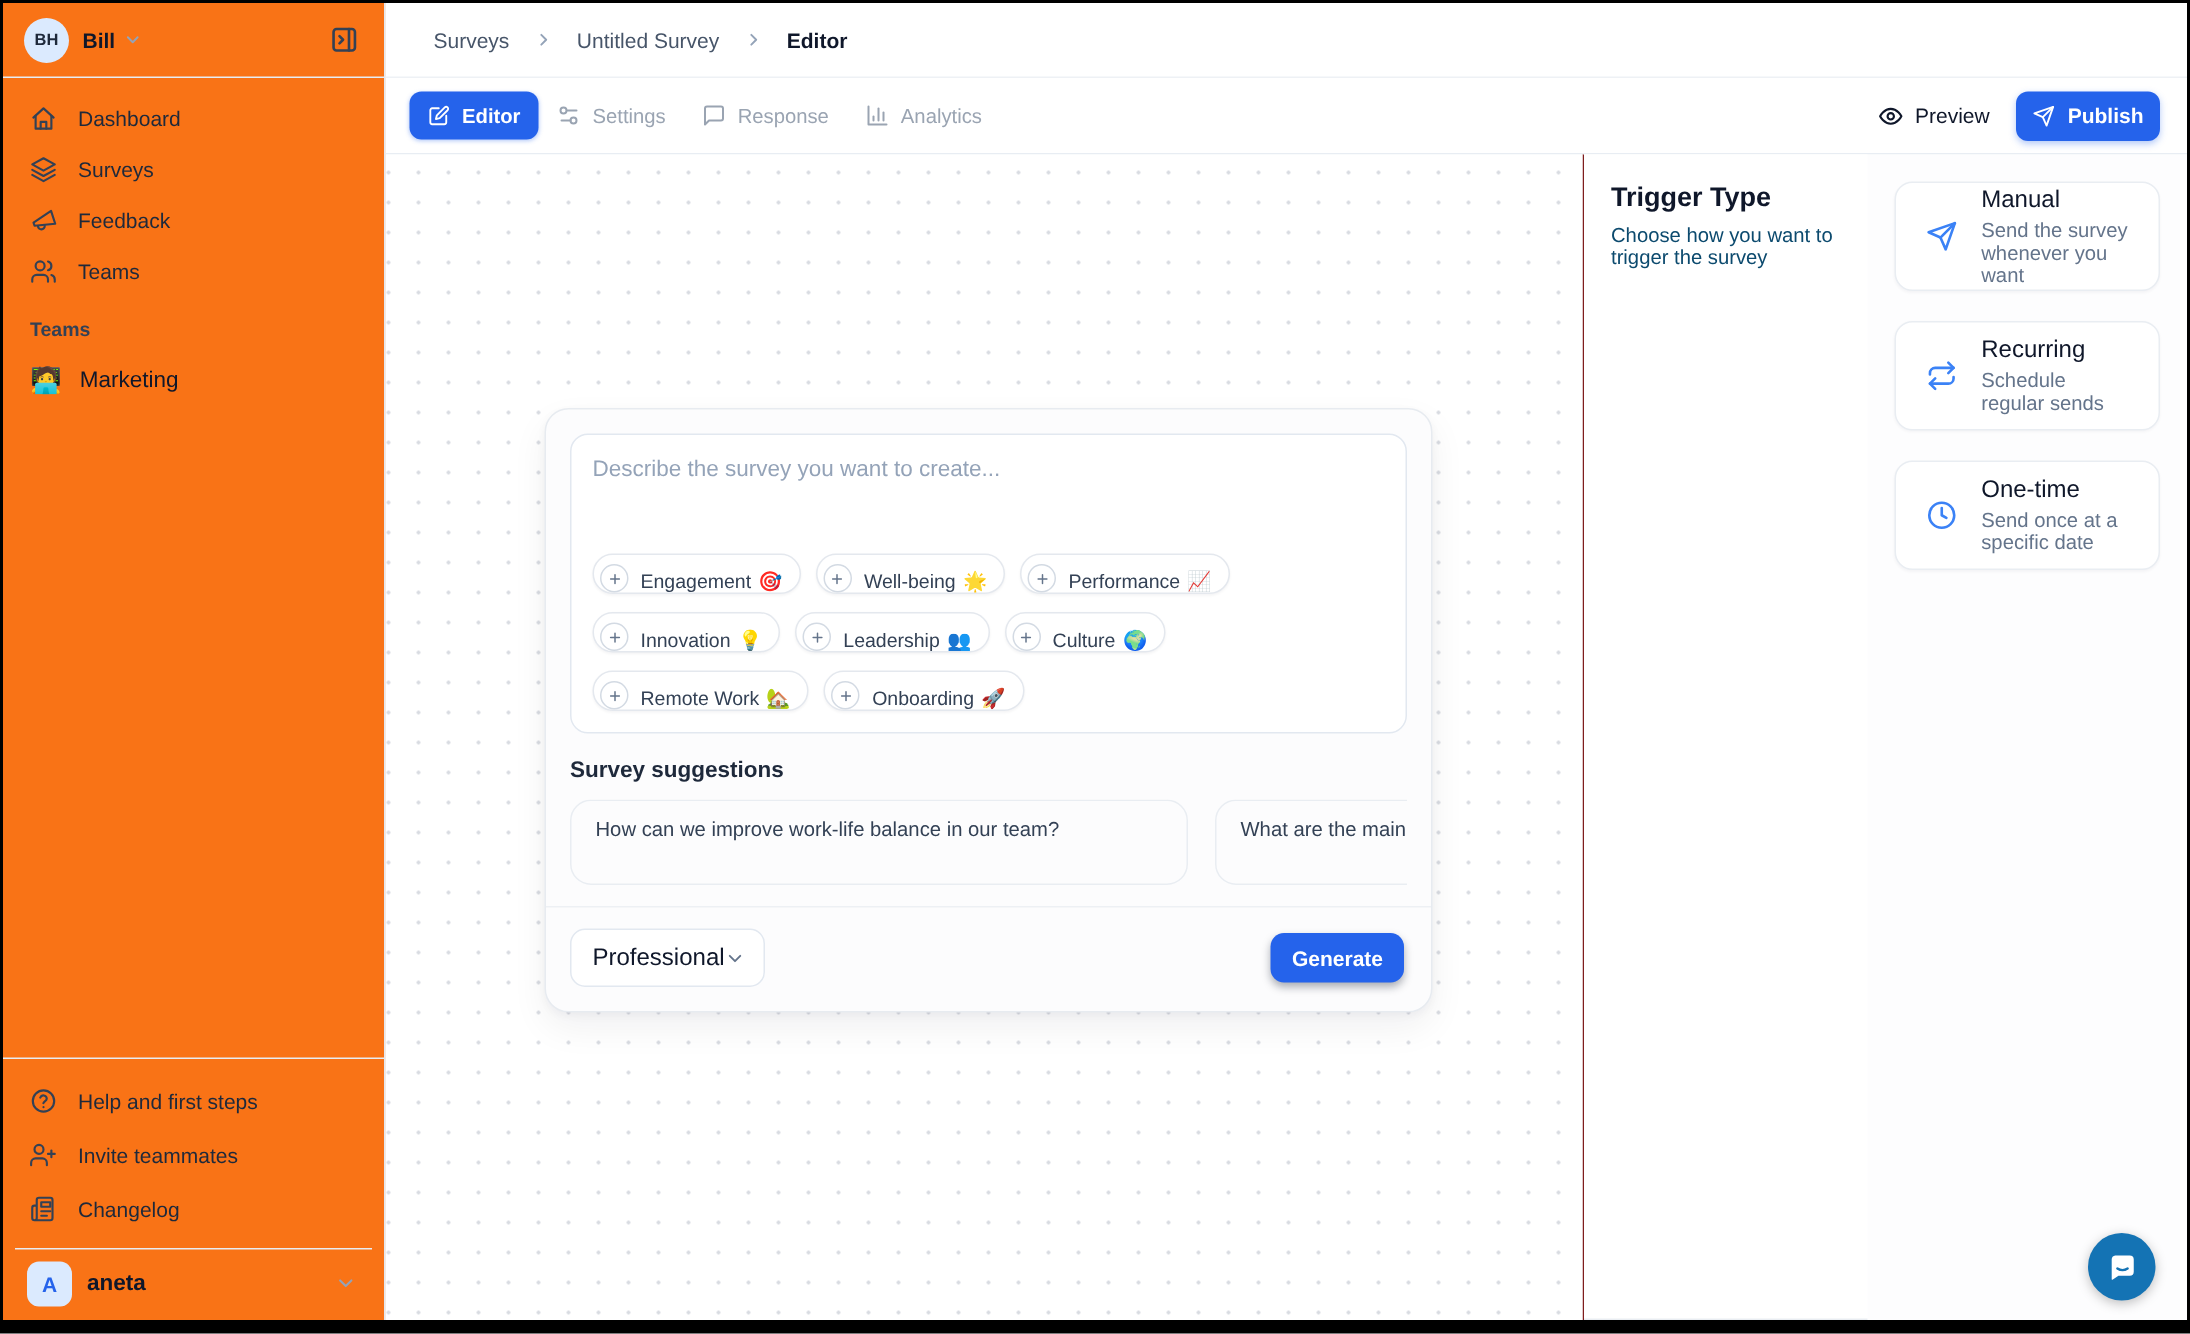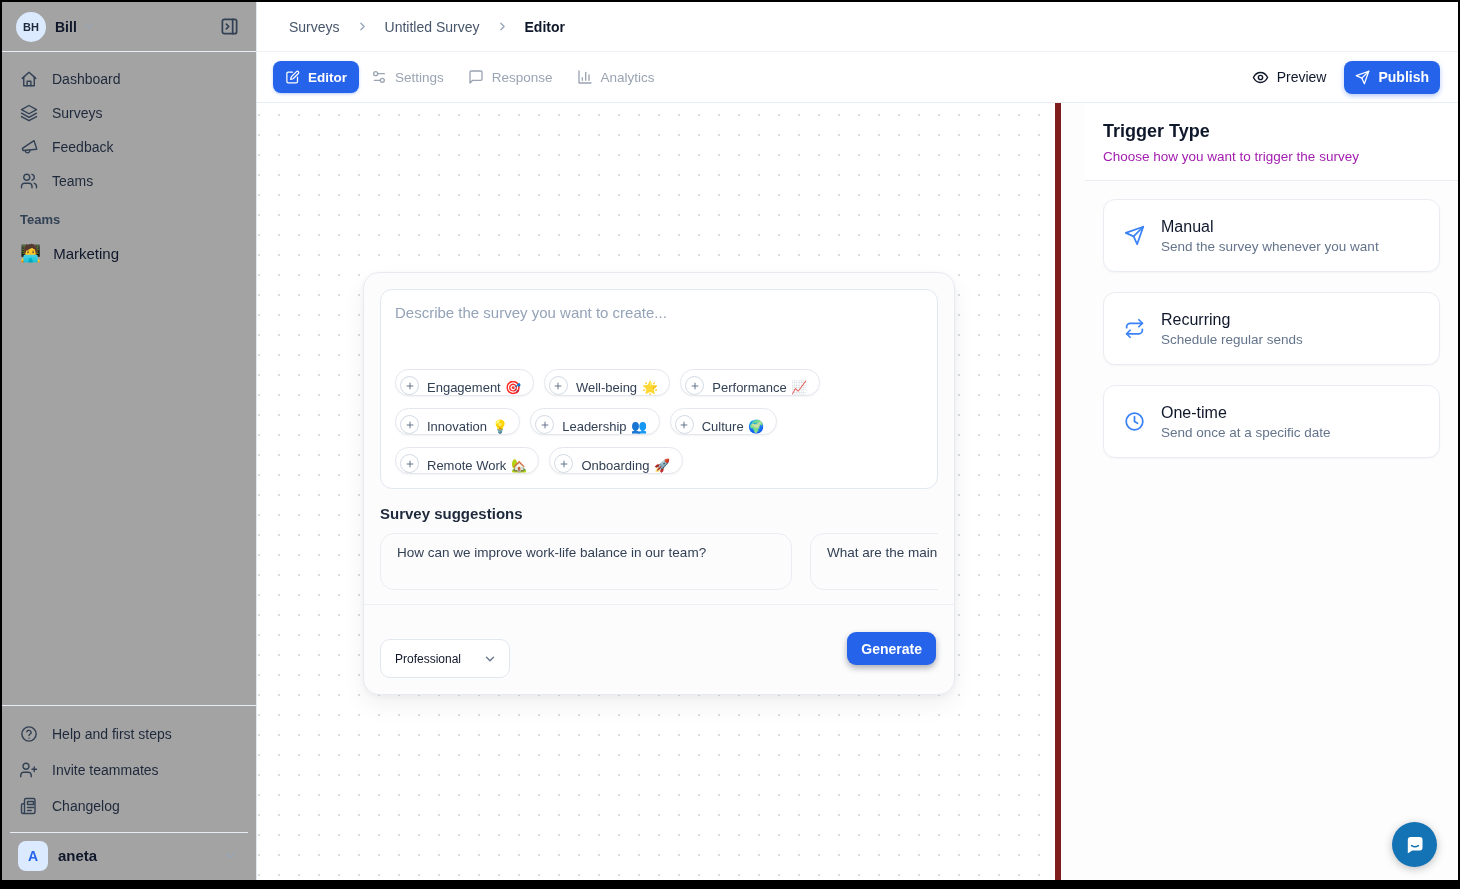--- a/index.html
+++ b/index.html
@@ -11,21 +11,21 @@
     overflow: hidden;
     color: #0f172a;
   }
   .app {
     position: absolute; left: 2px; top: 2px; right: 2px; bottom: 9px;
     background: #fff; display: flex; overflow: hidden;
   }
 
   
   .sidebar {
-    width: 255px; min-width: 255px; background: #a3a3a3;
+    width: 255px; min-width: 255px; background: #f97316;
     border-right: 1px solid #e2e8f0; display: flex; flex-direction: column;
   }
   .sidebar-header {
     height: 50px; display: flex; align-items: center; padding: 0 12px 0 14px;
     border-bottom: 1px solid #e8edf3;
   }
   .ws-avatar {
     width: 30px; height: 30px; border-radius: 50%; background: #dbeafe;
     display: flex; align-items: center; justify-content: center;
     font-size: 11px; font-weight: 700; color: #1e293b;
@@ -149,38 +149,38 @@
   }
   .composer-divider { border-top: 1px solid #edf0f4; }
   .composer-footer {
     display: flex; align-items: center; justify-content: space-between;
     padding: 14px 18px 16px 16px;
   }
   .tone-select {
     display: flex; align-items: center; justify-content: space-between;
     width: 130px; height: 39px; background: #fff; border: 1px solid #e2e8f0;
     border-radius: 10px; padding: 0 12px 0 14px; cursor: pointer;
-    font-size: 12px; color: #0f172a; margin-top: 20px;
+    font-size: 16px; color: #0f172a;
   }
   .tone-select .icon { color: #64748b; display: flex; }
   .generate-btn {
     background: #2563eb; color: #fff; border: none; border-radius: 9px;
     height: 33px; padding: 0 14px; font-family: inherit; font-size: 14px;
     font-weight: 600; cursor: pointer;
     box-shadow: 0 3px 6px rgba(15,23,42,.35);
   }
 
   
   .trigger-panel {
-    width: 403px; min-width: 403px; border-left: 6px solid #7f1d1d;
-    background: #fdfdfe; display: flex; flex-direction: column; padding-left: 24px;
+    width: 403px; min-width: 403px; border-left: 1px solid #7f1d1d;
+    background: #fdfdfe; display: flex; flex-direction: row;
   }
   .trigger-header { background: #fff; padding: 18px 18px 16px; border-bottom: 1px solid #e9edf2; }
   .trigger-title { font-size: 18px; font-weight: 700; color: #0f172a; }
-  .trigger-subtitle { margin-top: 7px; font-size: 13.5px; color: #a21caf; }
+  .trigger-subtitle { margin-top: 7px; font-size: 13.5px; color: #0c4a6e; }
   .trigger-options { padding: 18px; display: flex; flex-direction: column; gap: 20px; }
   .trigger-card {
     display: flex; align-items: center; gap: 16px; height: 73px;
     background: #fff; border: 1px solid #e9edf2; border-radius: 12px;
     padding: 0 20px; cursor: pointer; box-shadow: 0 1px 2px rgba(15,23,42,.04);
   }
   .trigger-card .icon { color: #3b82f6; display: flex; }
   .trigger-card-title { font-size: 16px; font-weight: 400; color: #0f172a; }
   .trigger-card-desc { margin-top: 3px; font-size: 13.5px; color: #64748b; }
 

